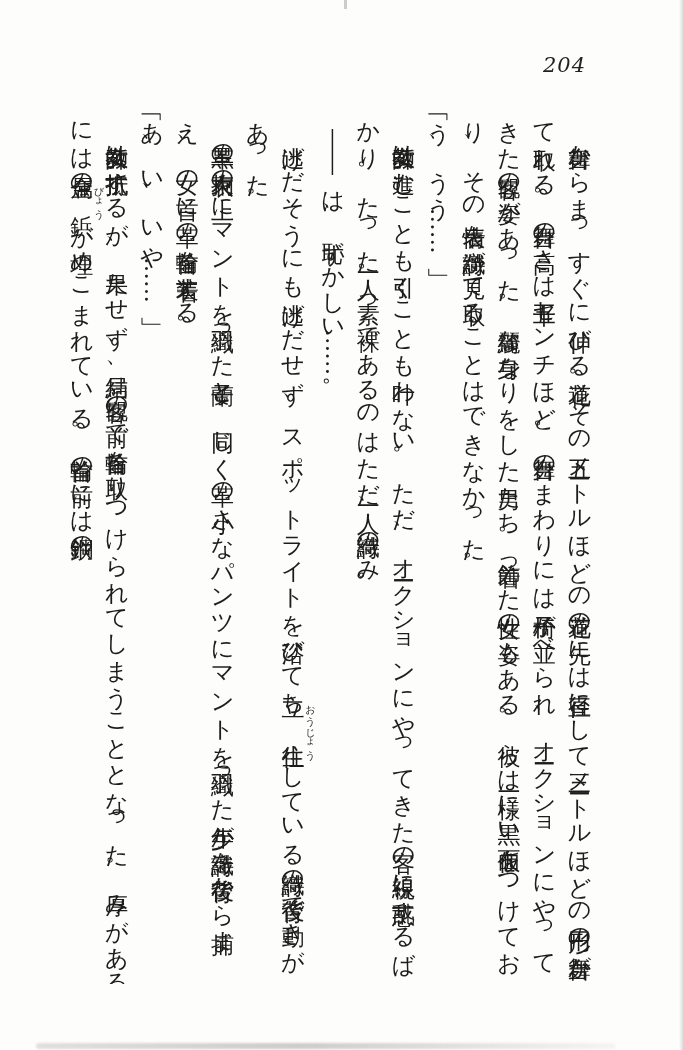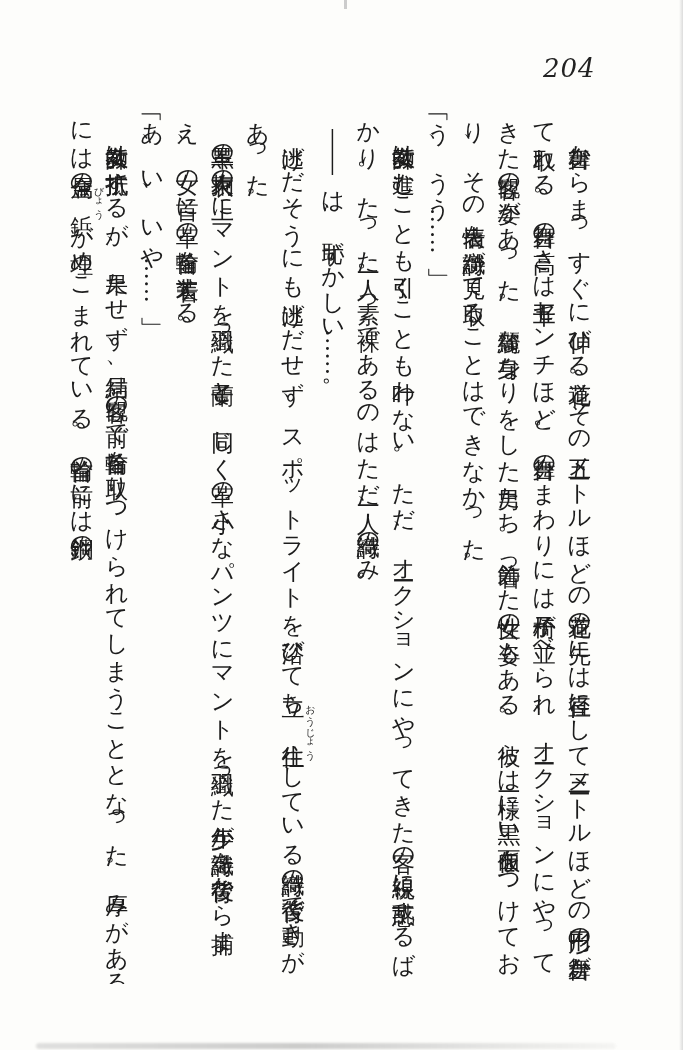--- a/index.html
+++ b/index.html
@@ -13,21 +13,21 @@
     position: relative;
     width: 683px; height: 1050px;
     background: var(--bg, #fdfdfb);
     overflow: hidden;
   }
   .page-number {
     position: absolute;
     left: 543px; top: 53px;
     font-family: "DejaVu Serif", "Liberation Serif", serif;
     font-style: italic;
-    font-size: 26px;
+    font-size: 21px;
     letter-spacing: 1px;
     color: var(--pagenum, #222222);
     text-align: center;
   }
   .text-area {
     position: absolute;
     top: 106px; right: 86px;
     width: 564px; height: 878px;
     writing-mode: vertical-rl;
     -webkit-writing-mode: vertical-rl;

